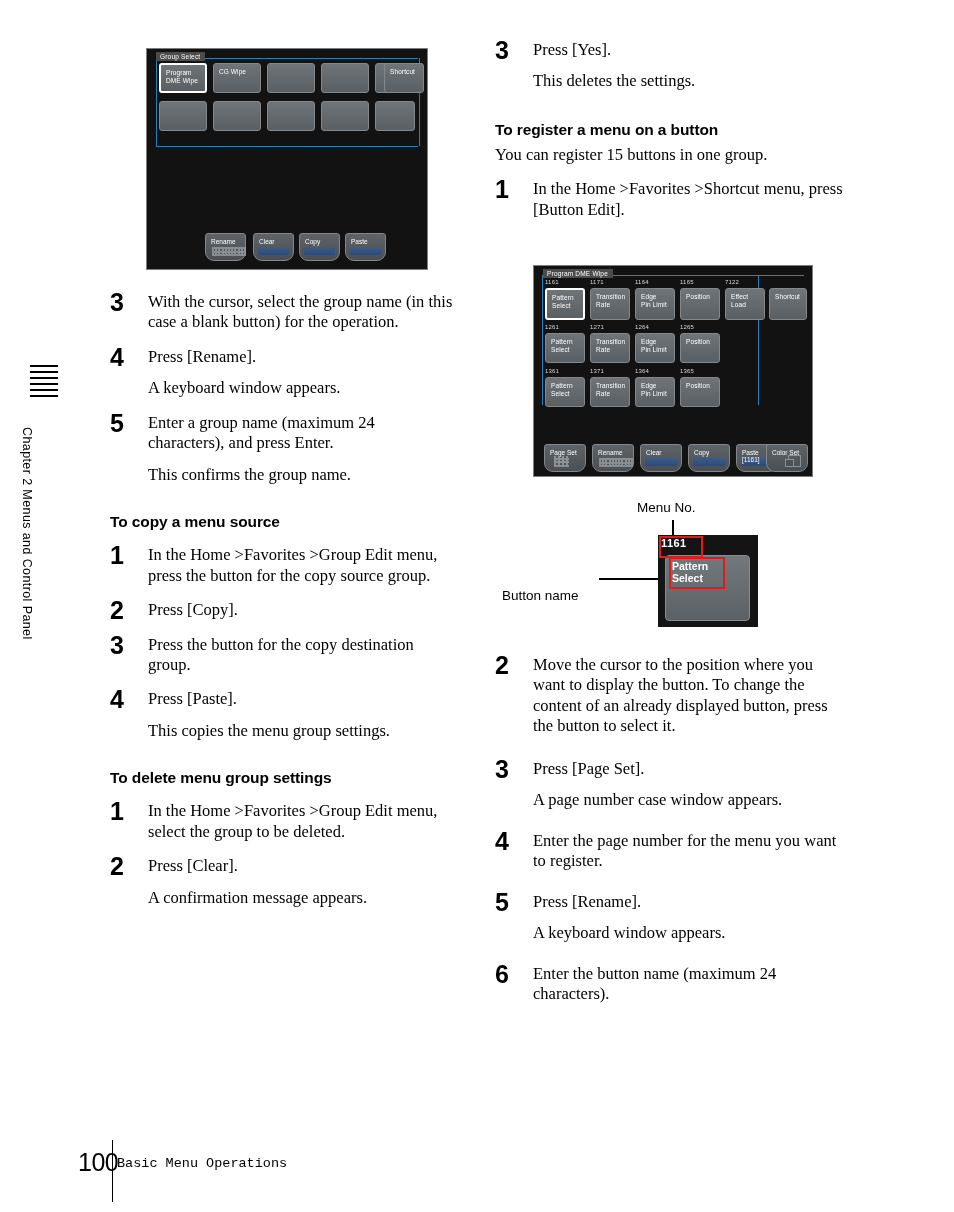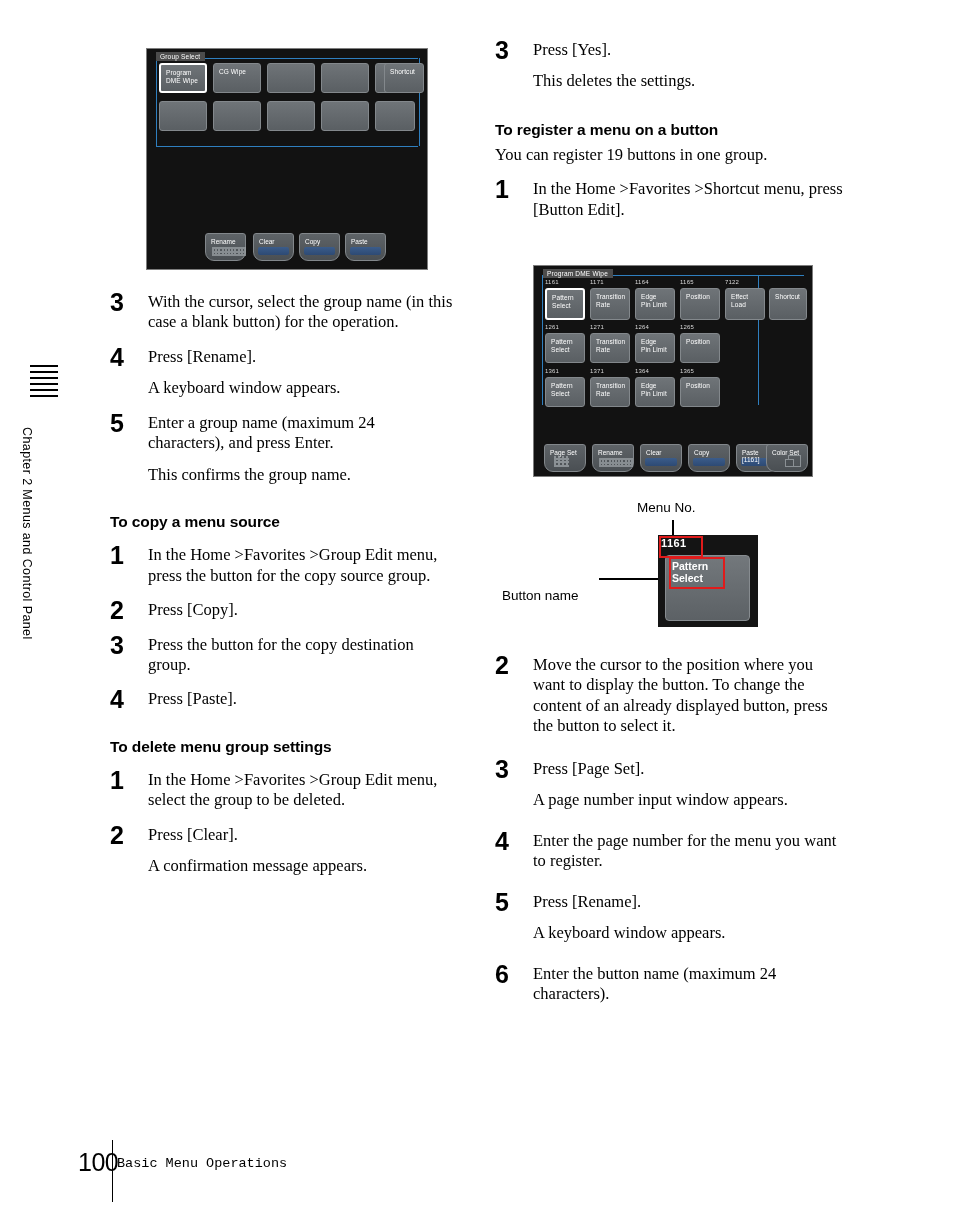--- a/index.html
+++ b/index.html
@@ -375,20 +375,21 @@
     <span class="body">Press [Copy].</span>
   </div>
   <div class="step">
     <span class="num">3</span>
     <span class="body">Press the button for the copy destination group.</span>
   </div>
   <div class="step">
     <span class="num">4</span>
     <span class="body">Press [Paste].</span>
   </div>
+  <div class="note">This copies the menu group settings.</div>
 
   <div class="sect-head" style="margin-top:28px;">To delete menu group settings</div>
 
   <div class="step">
     <span class="num">1</span>
     <span class="body">In the Home &gt;Favorites &gt;Group Edit menu, select the group to be deleted.</span>
   </div>
   <div class="step">
     <span class="num">2</span>
     <span class="body">Press [Clear].</span>
@@ -398,21 +399,21 @@
 
 <div class="column" id="col-right">
 
   <div class="step" style="margin-top:0;">
     <span class="num">3</span>
     <span class="body">Press [Yes].</span>
   </div>
   <div class="note">This deletes the settings.</div>
 
   <div class="sect-head" style="margin-top:29px;">To register a menu on a button</div>
-  <div class="lead">You can register 19 buttons in one group.</div>
+  <div class="lead">You can register 15 buttons in one group.</div>
 
   <div class="step">
     <span class="num">1</span>
     <span class="body">In the Home &gt;Favorites &gt;Shortcut menu, press [Button Edit].</span>
   </div>
 </div>
 
 <div class="device" id="fig-button-edit" style="position:absolute;left:533px;top:265px;width:280px;height:212px;">
   <div class="dev-title">Program DME Wipe</div>
   <div class="dev-rule" style="left:8px;right:8px;top:9px;"></div>
@@ -538,21 +539,21 @@
 <div style="position:absolute;left:495px;top:655px;width:350px;">
   <div class="step" style="margin-top:0;">
     <span class="num">2</span>
     <span class="body">Move the cursor to the position where you want to display the button. To change the content of an already displayed button, press the button to select it.</span>
   </div>
 
   <div class="step" style="margin-top:22px;">
     <span class="num">3</span>
     <span class="body">Press [Page Set].</span>
   </div>
-  <div class="note">A page number input window appears.</div>
+  <div class="note">A page number case window appears.</div>
 
   <div class="step" style="margin-top:20px;">
     <span class="num">4</span>
     <span class="body">Enter the page number for the menu you want to register.</span>
   </div>
 
   <div class="step" style="margin-top:20px;">
     <span class="num">5</span>
     <span class="body">Press [Rename].</span>
   </div>

